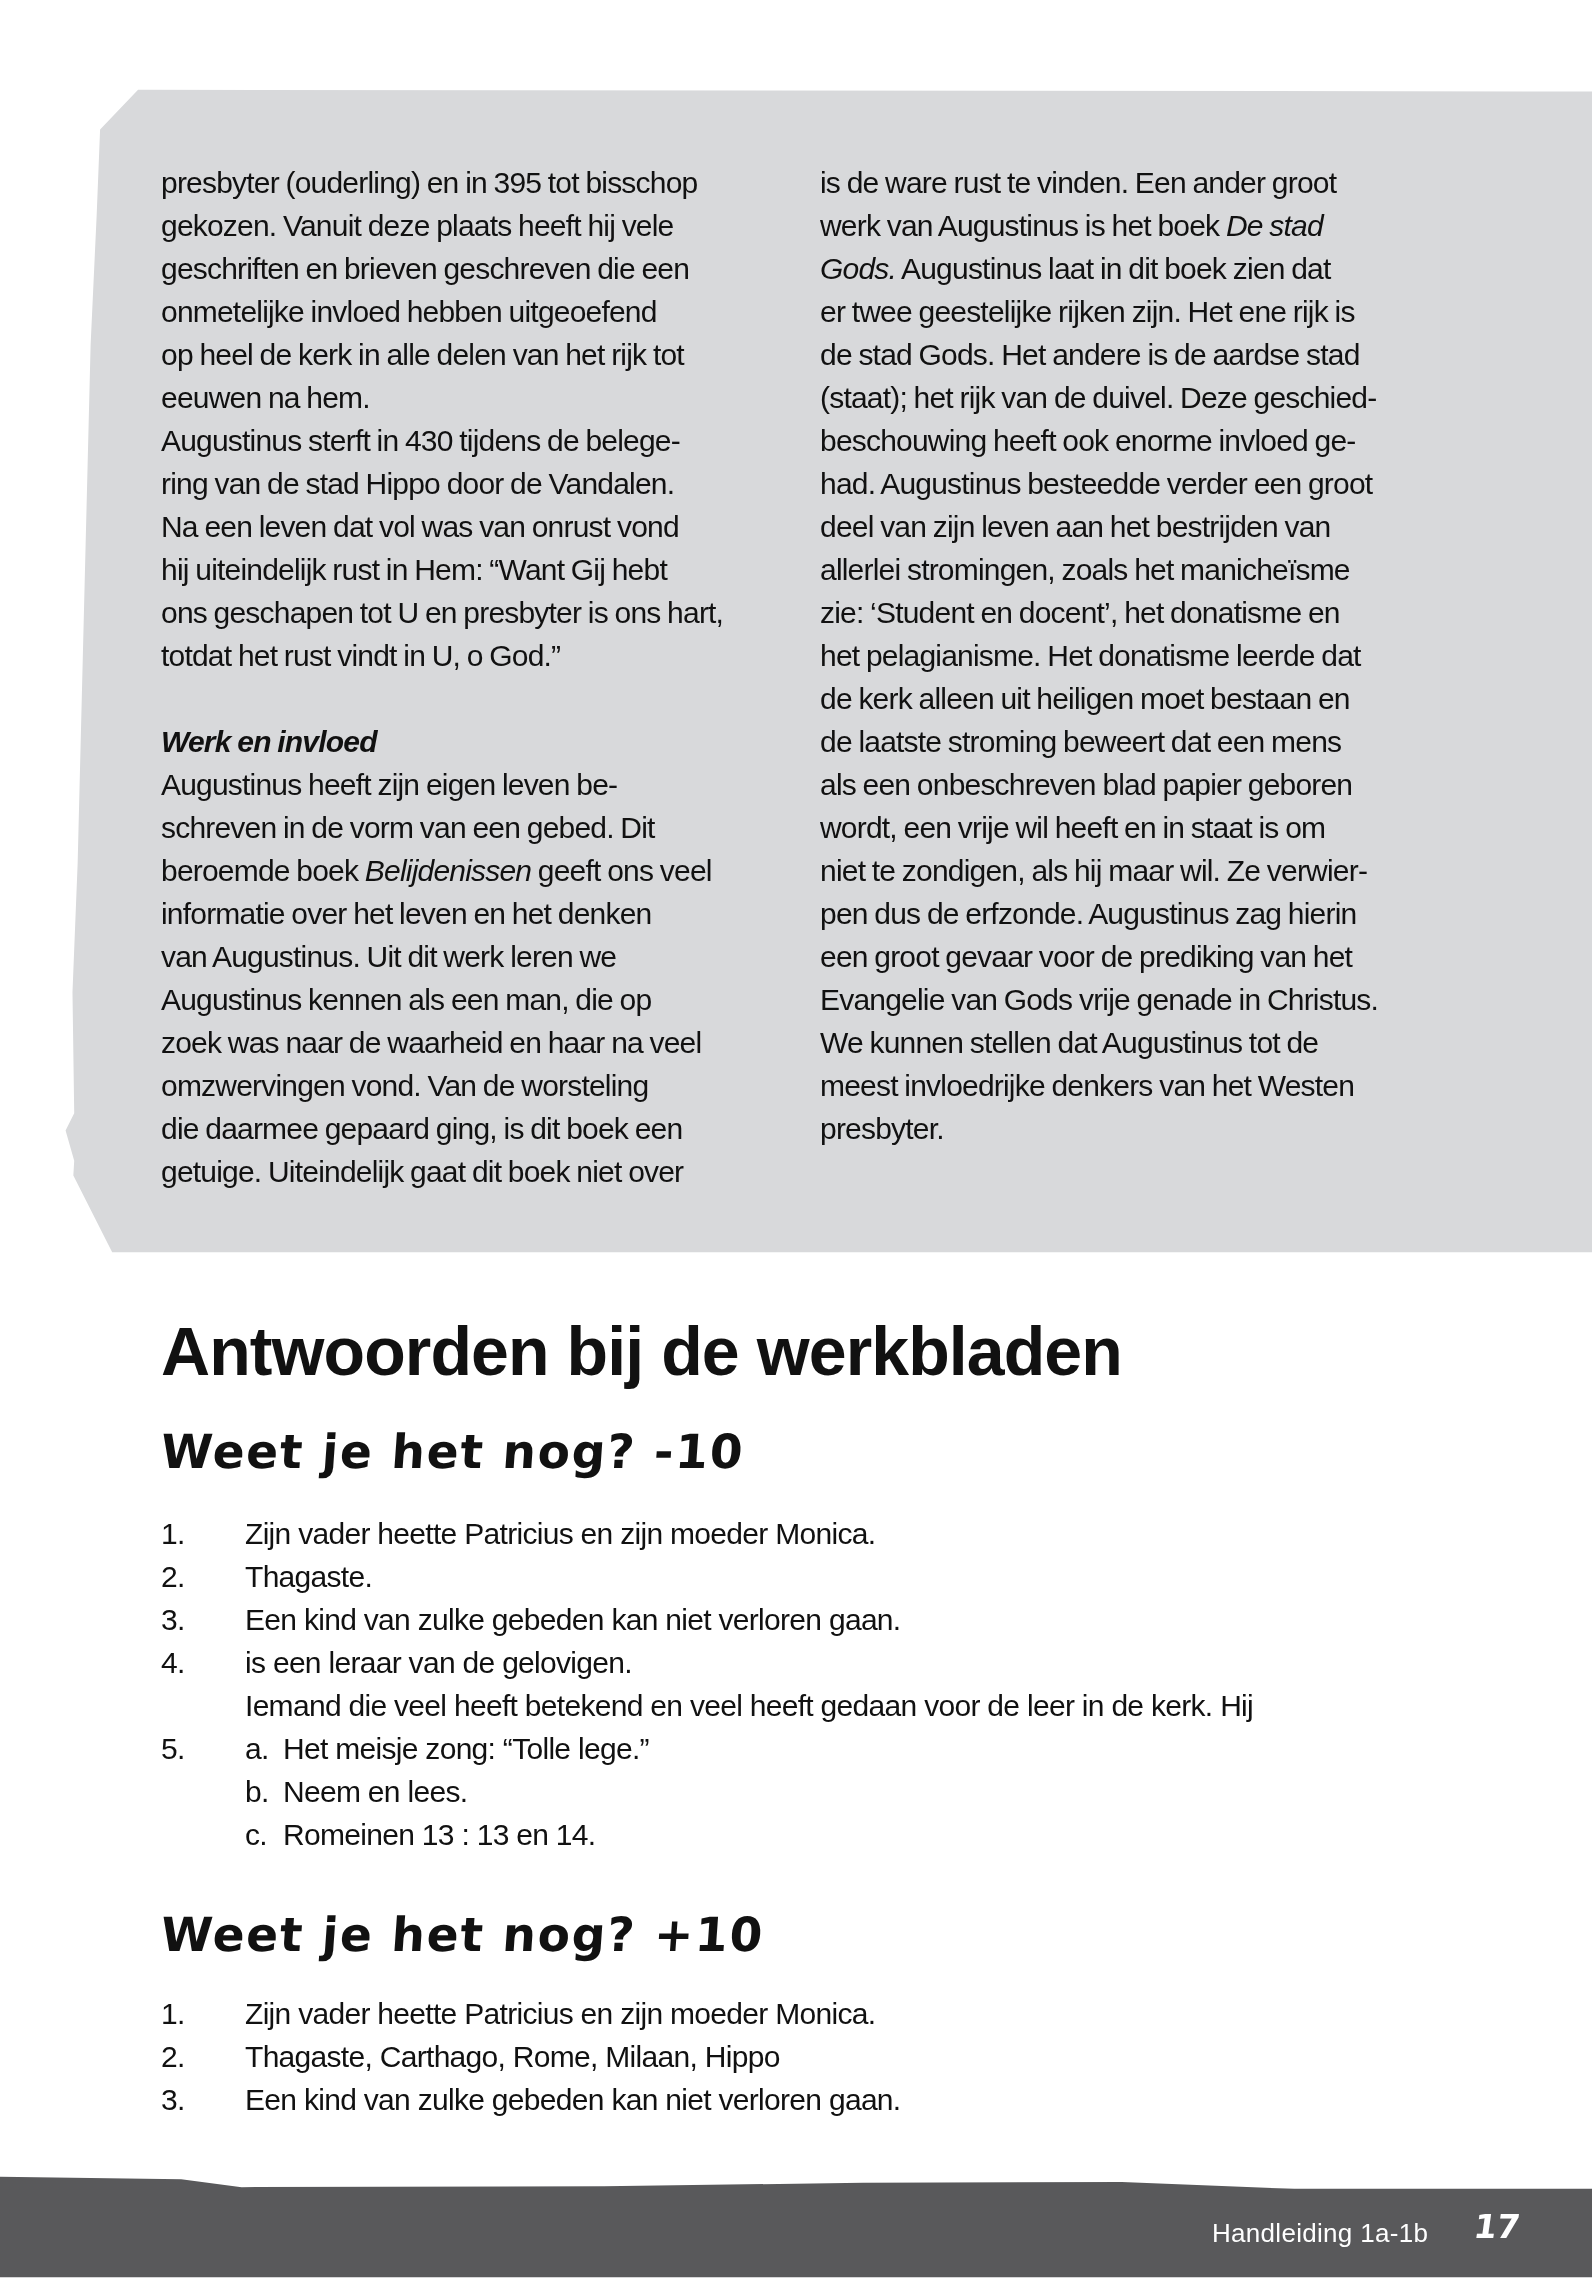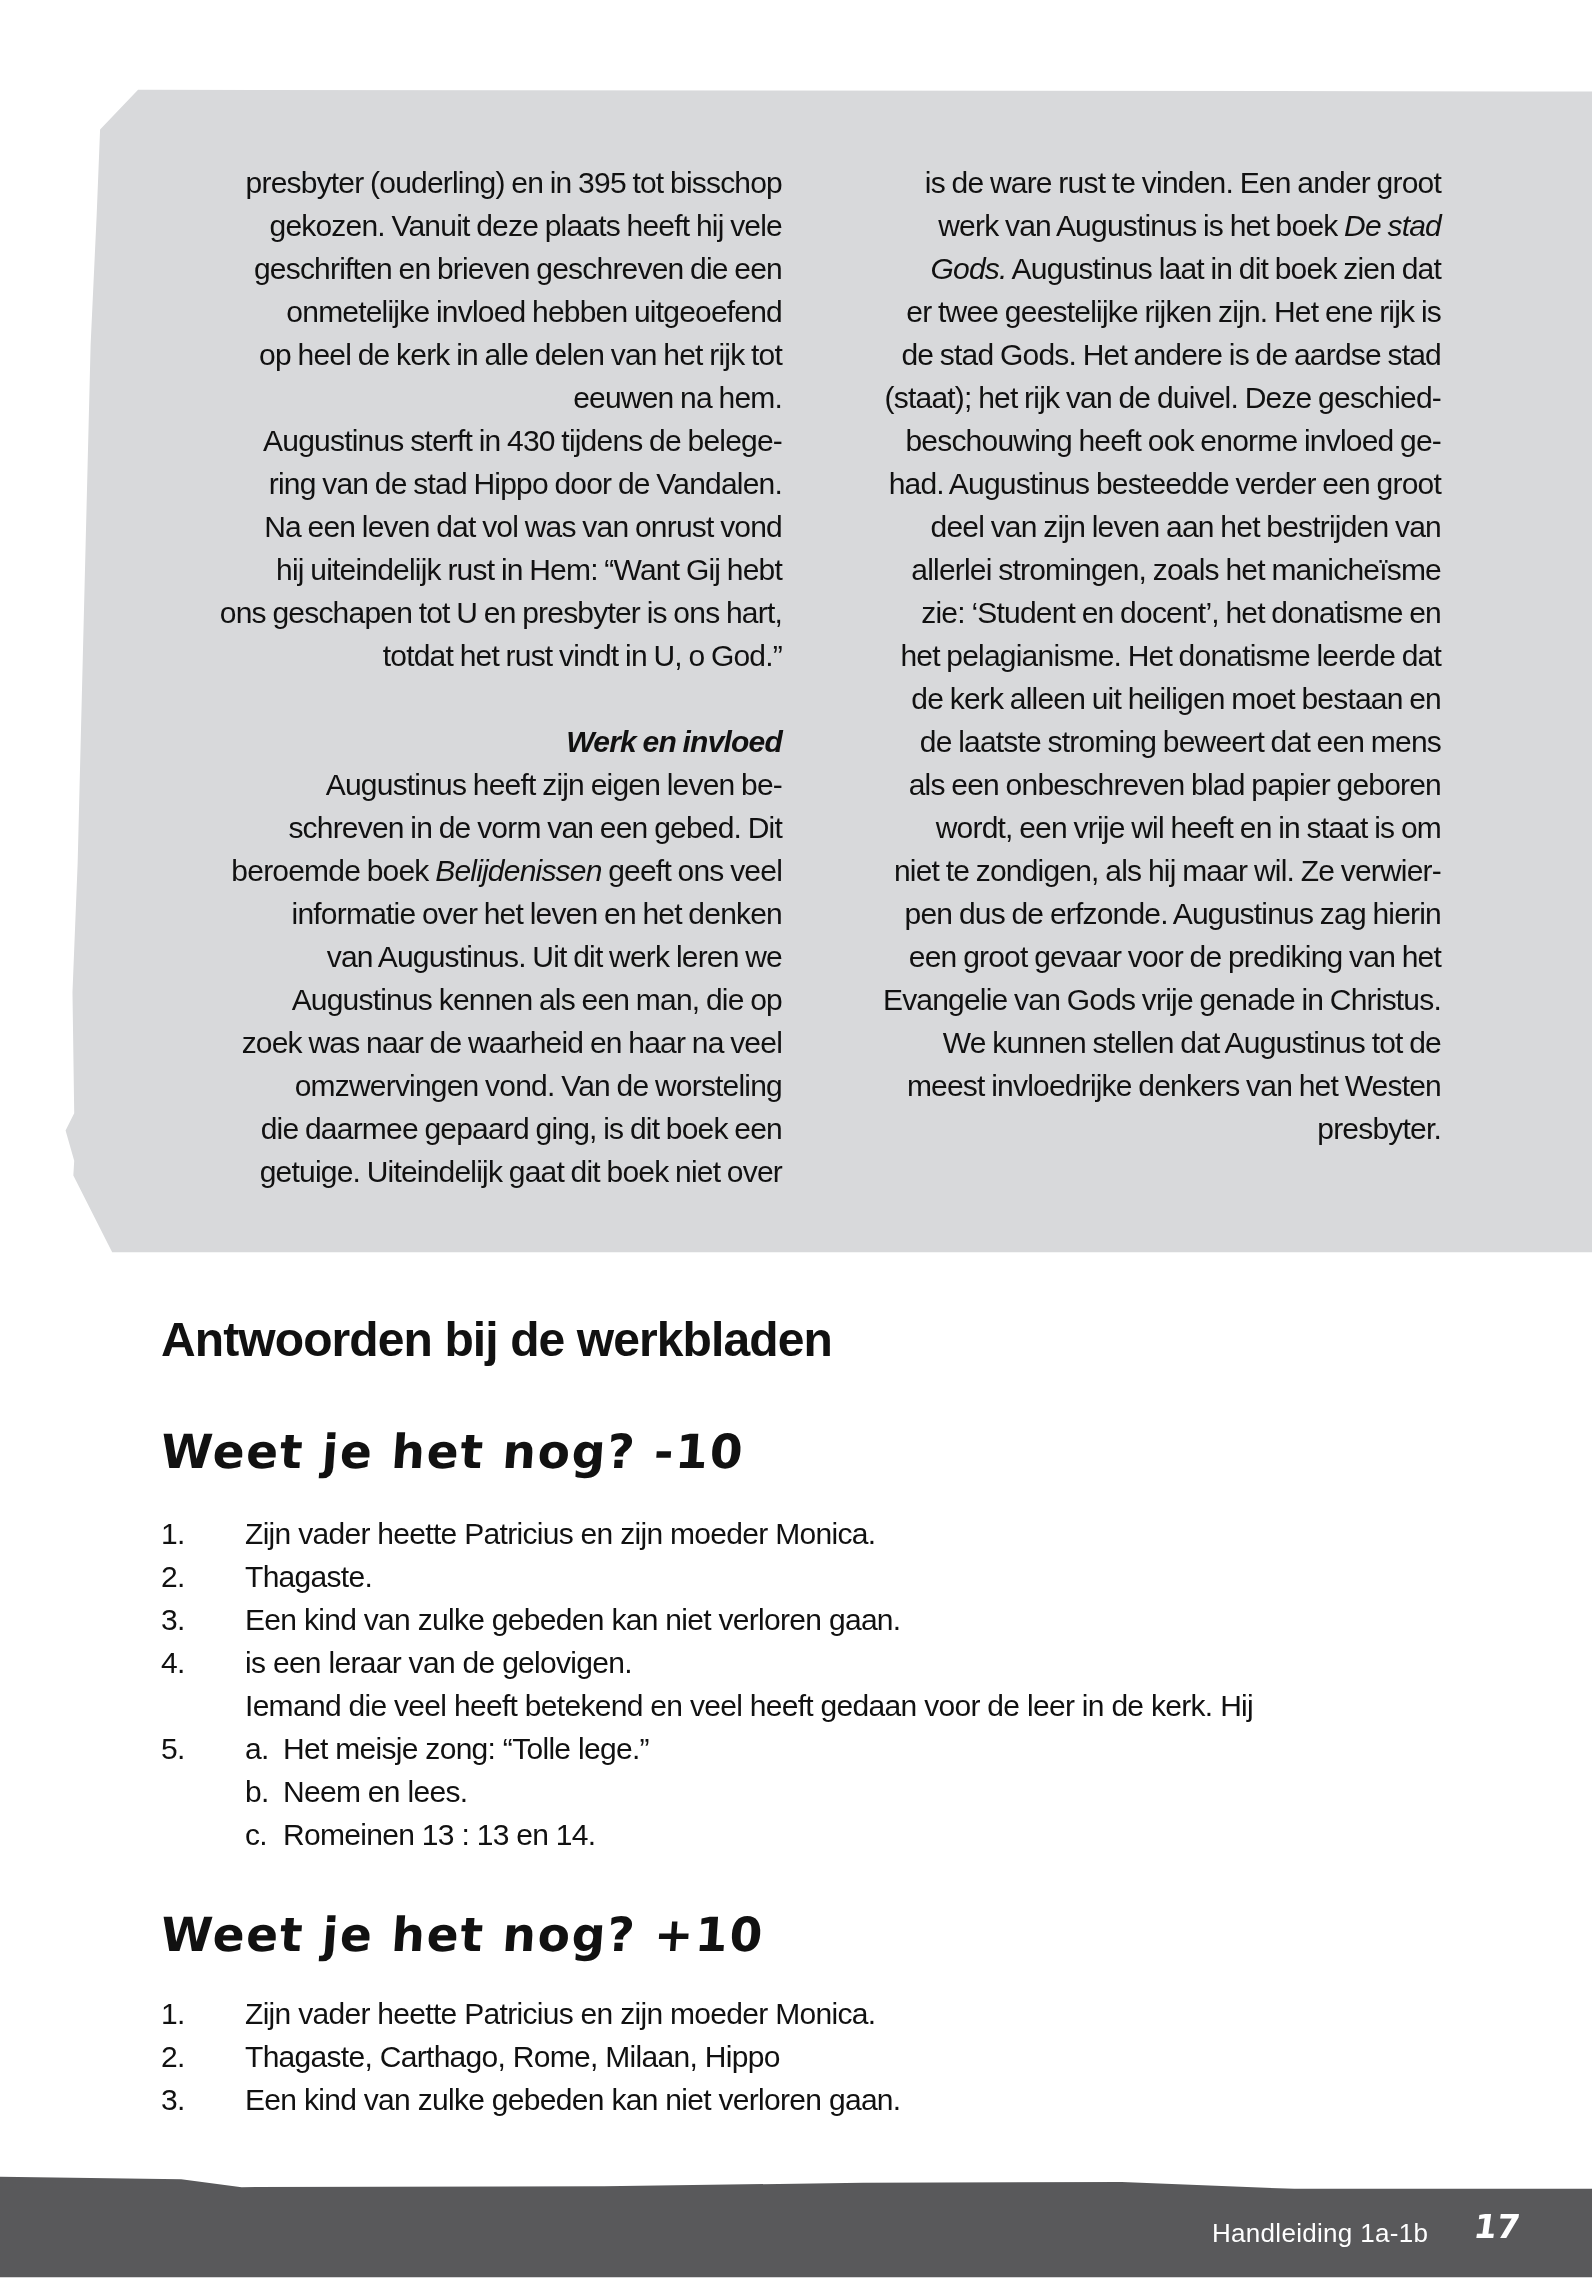--- a/index.html
+++ b/index.html
@@ -1,27 +1,27 @@
 <!DOCTYPE html>
 <html style="font-size:14px"><head>
 <meta charset="utf-8">
 <style>
   html, body { margin: 0; padding: 0; background: #ffffff; }
   body { width: 1592px; height: 2295px; position: relative; overflow: hidden;
          font-family: "Liberation Sans", sans-serif; color: #111111; }
   .panel-bg { position: absolute; left: 0; top: 0; width: 1592px; height: 1260px; }
   .col { position: absolute; top: 161px; font-size: 30px; line-height: 43px;
-         letter-spacing: -0.8px; word-spacing: -0.9px; white-space: nowrap; text-align: right; }
+         letter-spacing: -0.8px; word-spacing: -0.9px; white-space: nowrap; }
   .col-left { left: 161px; width: 621px; }
   .col-right { left: 820px; width: 621px; }
   .line { display: block; height: 43px; }
   .it { font-style: italic; }
   .bi { font-style: italic; font-weight: bold; }
   .blank { display: block; height: 43px; }
-  .h1 { position: absolute; left: 161px; top: 1312px; font-size: 48px; font-weight: bold;
+  .h1 { position: absolute; left: 161px; top: 1312px; font-size: 68px; font-weight: bold;
         letter-spacing: -0.9px; margin: 0; }
   .hand { position: absolute; left: 161px; font-family: "DejaVu Sans", sans-serif;
           font-weight: bold; font-size: 47px; letter-spacing: 1.7px; margin: 0;
           transform: skewX(-4deg); }
   .hand-1 { top: 1424px; }
   .hand-2 { top: 1907px; }
   .list { position: absolute; left: 161px; margin: 0; padding: 0; list-style: none;
           font-size: 30px; line-height: 43px; letter-spacing: -0.7px; width: 1277px; }
   .list-1 { top: 1512px; }
   .list-2 { top: 1992px; }

